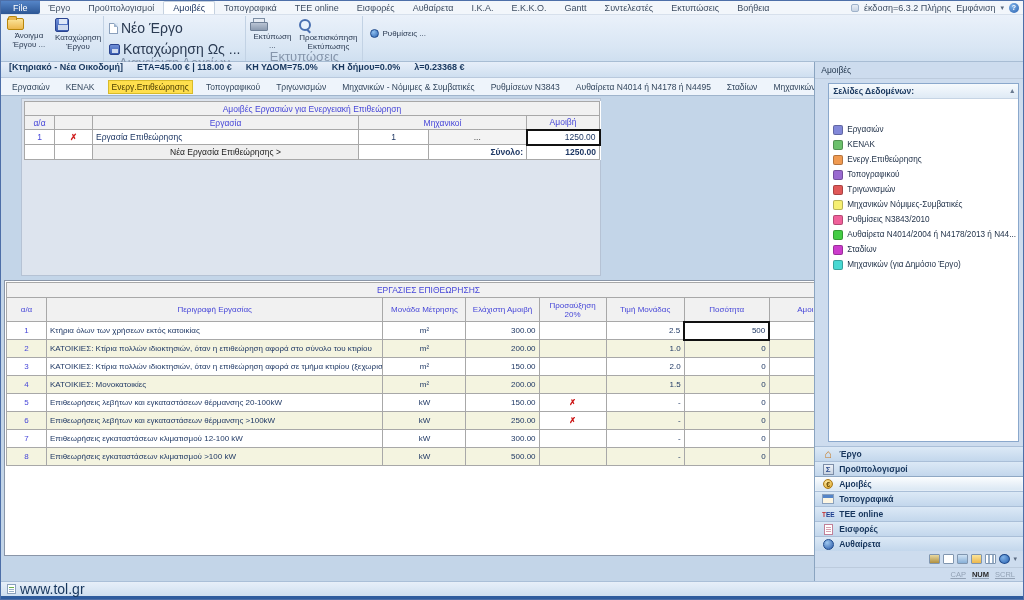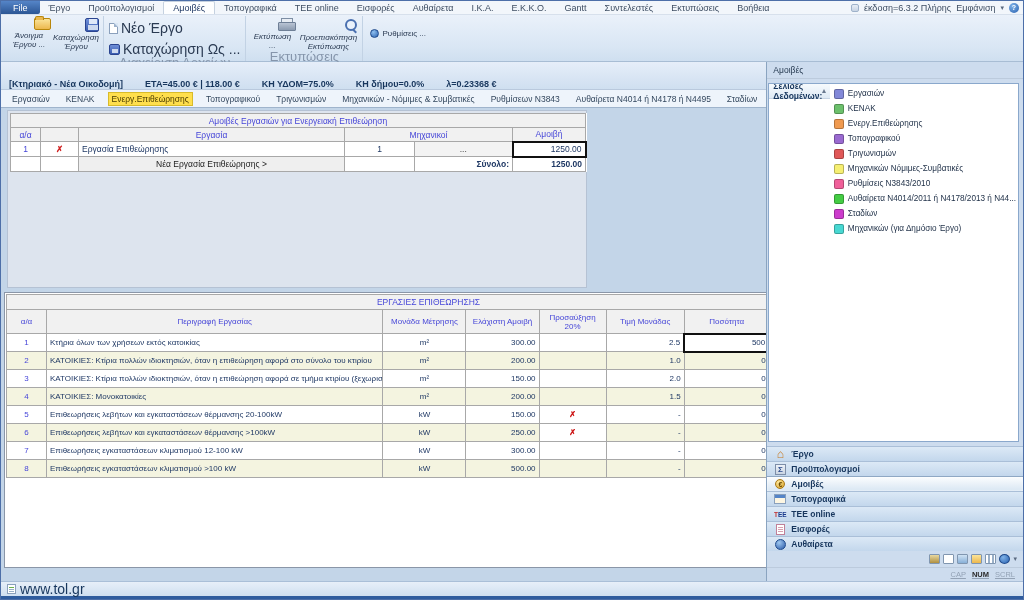--- a/index.html
+++ b/index.html
@@ -15,21 +15,21 @@
   .menubar-right { margin-left:auto; display:flex; align-items:center; gap:5px; padding-right:4px; color:#3e4e63; }
   .mini-home { width:8px; height:8px; background:linear-gradient(#e8eef6,#c8d4e4); border:1px solid #9fb2ca; border-radius:2px; }
   .chev { font-size:7px; color:#5a6a80; }
   .help-circle { width:10px; height:10px; border-radius:50%; background:radial-gradient(circle at 35% 30%,#7fb2e8,#2a62b0); color:#fff; font-size:7px; font-weight:bold; display:flex; align-items:center; justify-content:center; }
 
   
   .ribbon { height:47px; background:linear-gradient(#eaf1fa,#d9e6f4 70%,#cfdff0); border-bottom:1px solid #a8bdd4; display:flex; align-items:stretch; padding:1px 2px 0 2px; flex:0 0 auto; }
   .rgroup { display:flex; flex-direction:column; border-right:1px solid #c2d2e4; padding:1px 3px 0 3px; }
   .rgroup-body { display:flex; flex:1; align-items:flex-start; gap:2px; }
   .rgroup-label { text-align:center; font-size:13px; color:#8595ab; height:10px; line-height:10px; }
-  .bigbtn { width:46px; display:flex; flex-direction:column; align-items:flex-end; gap:1px; padding:1px; border-radius:2px;font-style:italic; }
+  .bigbtn { width:46px; display:flex; flex-direction:column; align-items:flex-start; gap:1px; padding:1px; border-radius:2px; }
   .bigbtn .lbl { font-size:8px; color:#2a3a52; text-align:center; line-height:1.15; }
   .smallcol { display:flex; flex-direction:column; gap:3px; padding-top:2px; }
   .smallbtn { display:flex; align-items:center; gap:3px; font-size:14px; color:#2a3a52; padding:1px 2px; }
   .settings-btn { display:flex; align-items:center; gap:3px; font-size:8px; color:#2a3a52; margin-top:10px; padding:2px 4px; }
 
   
   .ic-folder { width:17px; height:12px; background:linear-gradient(#fbe49a,#ecb84e); border:1px solid #b8860b; border-radius:1px 2px 2px 2px; position:relative; }
   .ic-folder::before { content:""; position:absolute; top:-3px; left:0; width:7px; height:3px; background:#ecb84e; border:1px solid #b8860b; border-bottom:none; border-radius:2px 2px 0 0; }
   .ic-floppy { width:14px; height:14px; background:linear-gradient(#6f8fd8,#3a5cb0); border:1px solid #2a4490; border-radius:2px; position:relative; }
   .ic-floppy::before { content:""; position:absolute; left:3px; top:0; width:8px; height:5px; background:#dfe8f8; }
@@ -45,27 +45,27 @@
   .ic-printer::after { content:""; position:absolute; left:0; top:4px; width:16px; height:7px; background:linear-gradient(#b9c4d4,#8c9bb0); border:1px solid #6e7f96; border-radius:1px; }
   .ic-preview { width:14px; height:14px; position:relative; }
   .ic-preview::before { content:""; position:absolute; left:1px; top:1px; width:8px; height:8px; border:2px solid #4a70b0; border-radius:50%; background:#eaf2fc; }
   .ic-preview::after { content:""; position:absolute; right:1px; bottom:0; width:5px; height:2px; background:#4a70b0; transform:rotate(45deg); }
   .ic-sphere { width:9px; height:9px; border-radius:50%; background:radial-gradient(circle at 35% 30%,#8fc0f0,#2a62b0); border:1px solid #1f4a8c; }
 
   
   .content-row { flex:1 1 auto; display:flex; min-height:0; }
   .left-col { flex:1 1 auto; display:flex; flex-direction:column; background:#eef4fb; min-width:0; }
 
-  .project-bar { height:28px; background:linear-gradient(#e6eef9,#cfdff0); border-bottom:1px solid #b9c9dd; display:flex; align-items:flex-end; gap:22px; padding-left:8px; font-weight:bold; font-size:9px; color:#17365d; flex:0 0 auto; }
+  .project-bar { height:16px; background:linear-gradient(#e6eef9,#cfdff0); border-bottom:1px solid #b9c9dd; display:flex; align-items:flex-start; gap:14px; padding-left:8px; font-weight:bold; font-size:9px; color:#17365d; flex:0 0 auto; }
   .page-tabs { height:17px; display:flex; align-items:center; gap:10px; padding:2px 0 1px 8px; font-size:8.5px; color:#33475e; flex:0 0 auto; }
   .page-tab { padding:1px 3px; white-space:nowrap; }
   .page-tab.active { background:#ffdf4d; border:1px solid #d8bb2a; color:#4a3c00; }
 
   .main-area { flex:1 1 auto; position:relative; background:#c3d5e8; border-top:1px solid #9fb4cc; overflow:hidden; }
-  .panel1 { position:absolute; left:6px; top:2px; width:580px; height:178px; background:#dde4ee; border:1px solid #b5c2d4; padding:2px; }
+  .panel1 { position:absolute; left:20px; top:2px; width:580px; height:178px; background:#dde4ee; border:1px solid #b5c2d4; padding:2px; }
   .panel2 { position:absolute; left:3px; top:184px; width:849px; height:276px; background:#fff; border:1px solid #8a96a8; }
 
   table { border-collapse:collapse; table-layout:fixed; }
   td { overflow:hidden; white-space:nowrap; }
 
   
   .t1 { width:575px; font-size:8.5px; background:#fff; border:1px solid #707070; }
   .t1 td { border:1px solid #a8a8a8; height:15px; padding:0 3px; }
   .t1 .title-row td { background:#f1f1f1; color:#4646d8; text-align:center; height:14px; }
   .t1 .head td { background:#f1f1f1; color:#4646d8; text-align:center; height:14px; }
@@ -87,21 +87,21 @@
   .t2 .dr.alt td { background:#f4f4e0; }
   .t2 .num { color:#4646d8; text-align:center; }
   .t2 .ctr { text-align:center; }
   .t2 .rt { text-align:right; }
   .t2 .xmark { color:#cc1111; font-weight:bold; text-align:center; background:#fff !important; }
   .t2 .qty-focus { border:2px solid #111; background:#fff !important; }
 
   
   .sidebar { flex:0 0 162px; background:#cddcee; border-left:1px solid #8aa4c0; display:flex; flex-direction:column; }
   .sb-header { height:17px; display:flex; align-items:center; padding-left:6px; font-size:8.5px; color:#24384f; border-bottom:1px solid #bccbdd; flex:0 0 auto; }
-  .sb-panel { margin:4px 4px 4px 1px; background:#fff; border:1px solid #8aa8cc; flex:1 1 auto; display:flex; flex-direction:row; overflow:hidden; }
+  .sb-panel { margin:4px 4px 4px 13px; background:#fff; border:1px solid #8aa8cc; flex:1 1 auto; display:flex; flex-direction:column; overflow:hidden;gap:21px; }
   .sb-panel-title { height:15px; background:linear-gradient(#f6fafd,#dfeaf5); border-bottom:1px solid #c6d4e4; display:flex; align-items:center; padding:0 4px; font-weight:bold; color:#17365d; font-size:8.5px; }
   .sb-panel-title .arr { margin-left:auto; color:#6a7a90; font-size:7px; }
   .sb-list { list-style:none; padding:2px 2px; }
   .sb-item { display:flex; align-items:center; gap:4px; height:15px; font-size:8.2px; color:#1c2d45; padding-left:2px; white-space:nowrap; overflow:hidden; }
   .swatch { width:10px; height:10px; border-radius:2px; border:1px solid rgba(0,0,0,.25); flex:0 0 auto; }
 
   .nav-stack { flex:0 0 auto; display:flex; flex-direction:column; }
   .nav-item { height:15px; display:flex; align-items:center; gap:5px; padding-left:7px; font-size:8.5px; font-weight:bold; color:#17365d; background:linear-gradient(#dce9f6,#c3d7ec); border-top:1px solid #aabfd8; }
   .nav-item.active { background:linear-gradient(#fbfdfe,#d8e6f3); border-top:1px solid #8fa8c4; box-shadow:inset 0 0 2px #fff; }
   .nav-ic { width:12px; height:11px; display:flex; align-items:center; justify-content:center; font-size:10px; flex:0 0 auto; }
@@ -429,21 +429,21 @@
           <li class="sb-item">
               <span class="swatch" style="background: rgb(246, 239, 114);"></span>
               <span>Μηχανικών Νόμιμες-Συμβατικές</span>
             </li>
           <li class="sb-item">
               <span class="swatch" style="background: rgb(240, 96, 154);"></span>
               <span>Ρυθμίσεις Ν3843/2010</span>
             </li>
           <li class="sb-item">
               <span class="swatch" style="background: rgb(68, 204, 68);"></span>
-              <span>Αυθαίρετα Ν4014/2011 ή Ν4178/2013 ή Ν44...</span>
+              <span>Αυθαίρετα Ν4014/2004 ή Ν4178/2013 ή Ν44...</span>
             </li>
           <li class="sb-item">
               <span class="swatch" style="background: rgb(204, 60, 204);"></span>
               <span>Σταδίων</span>
             </li>
           <li class="sb-item">
               <span class="swatch" style="background: rgb(72, 216, 210);"></span>
               <span>Μηχανικών (για Δημόσιο Έργο)</span>
             </li>
         </ul>

